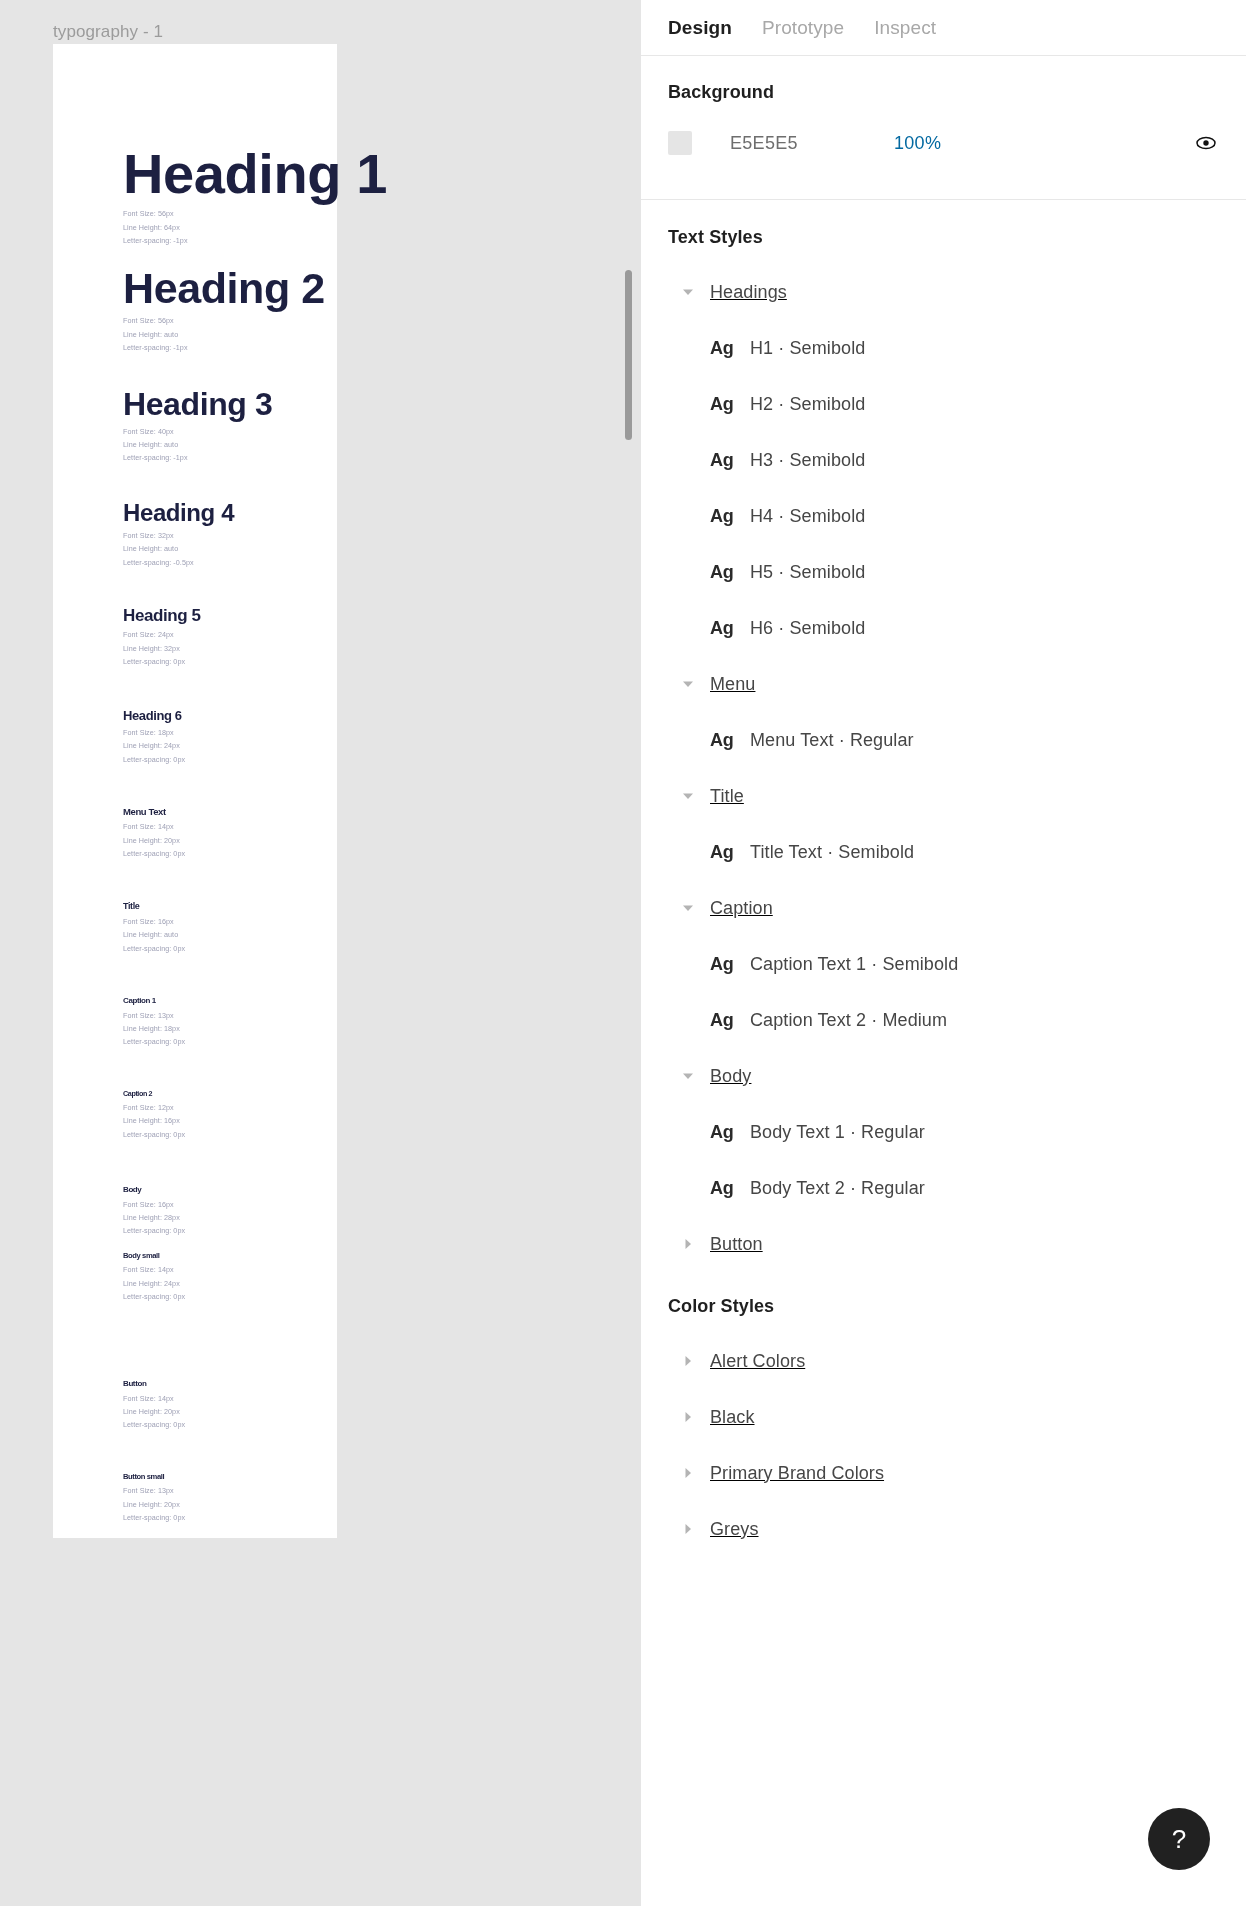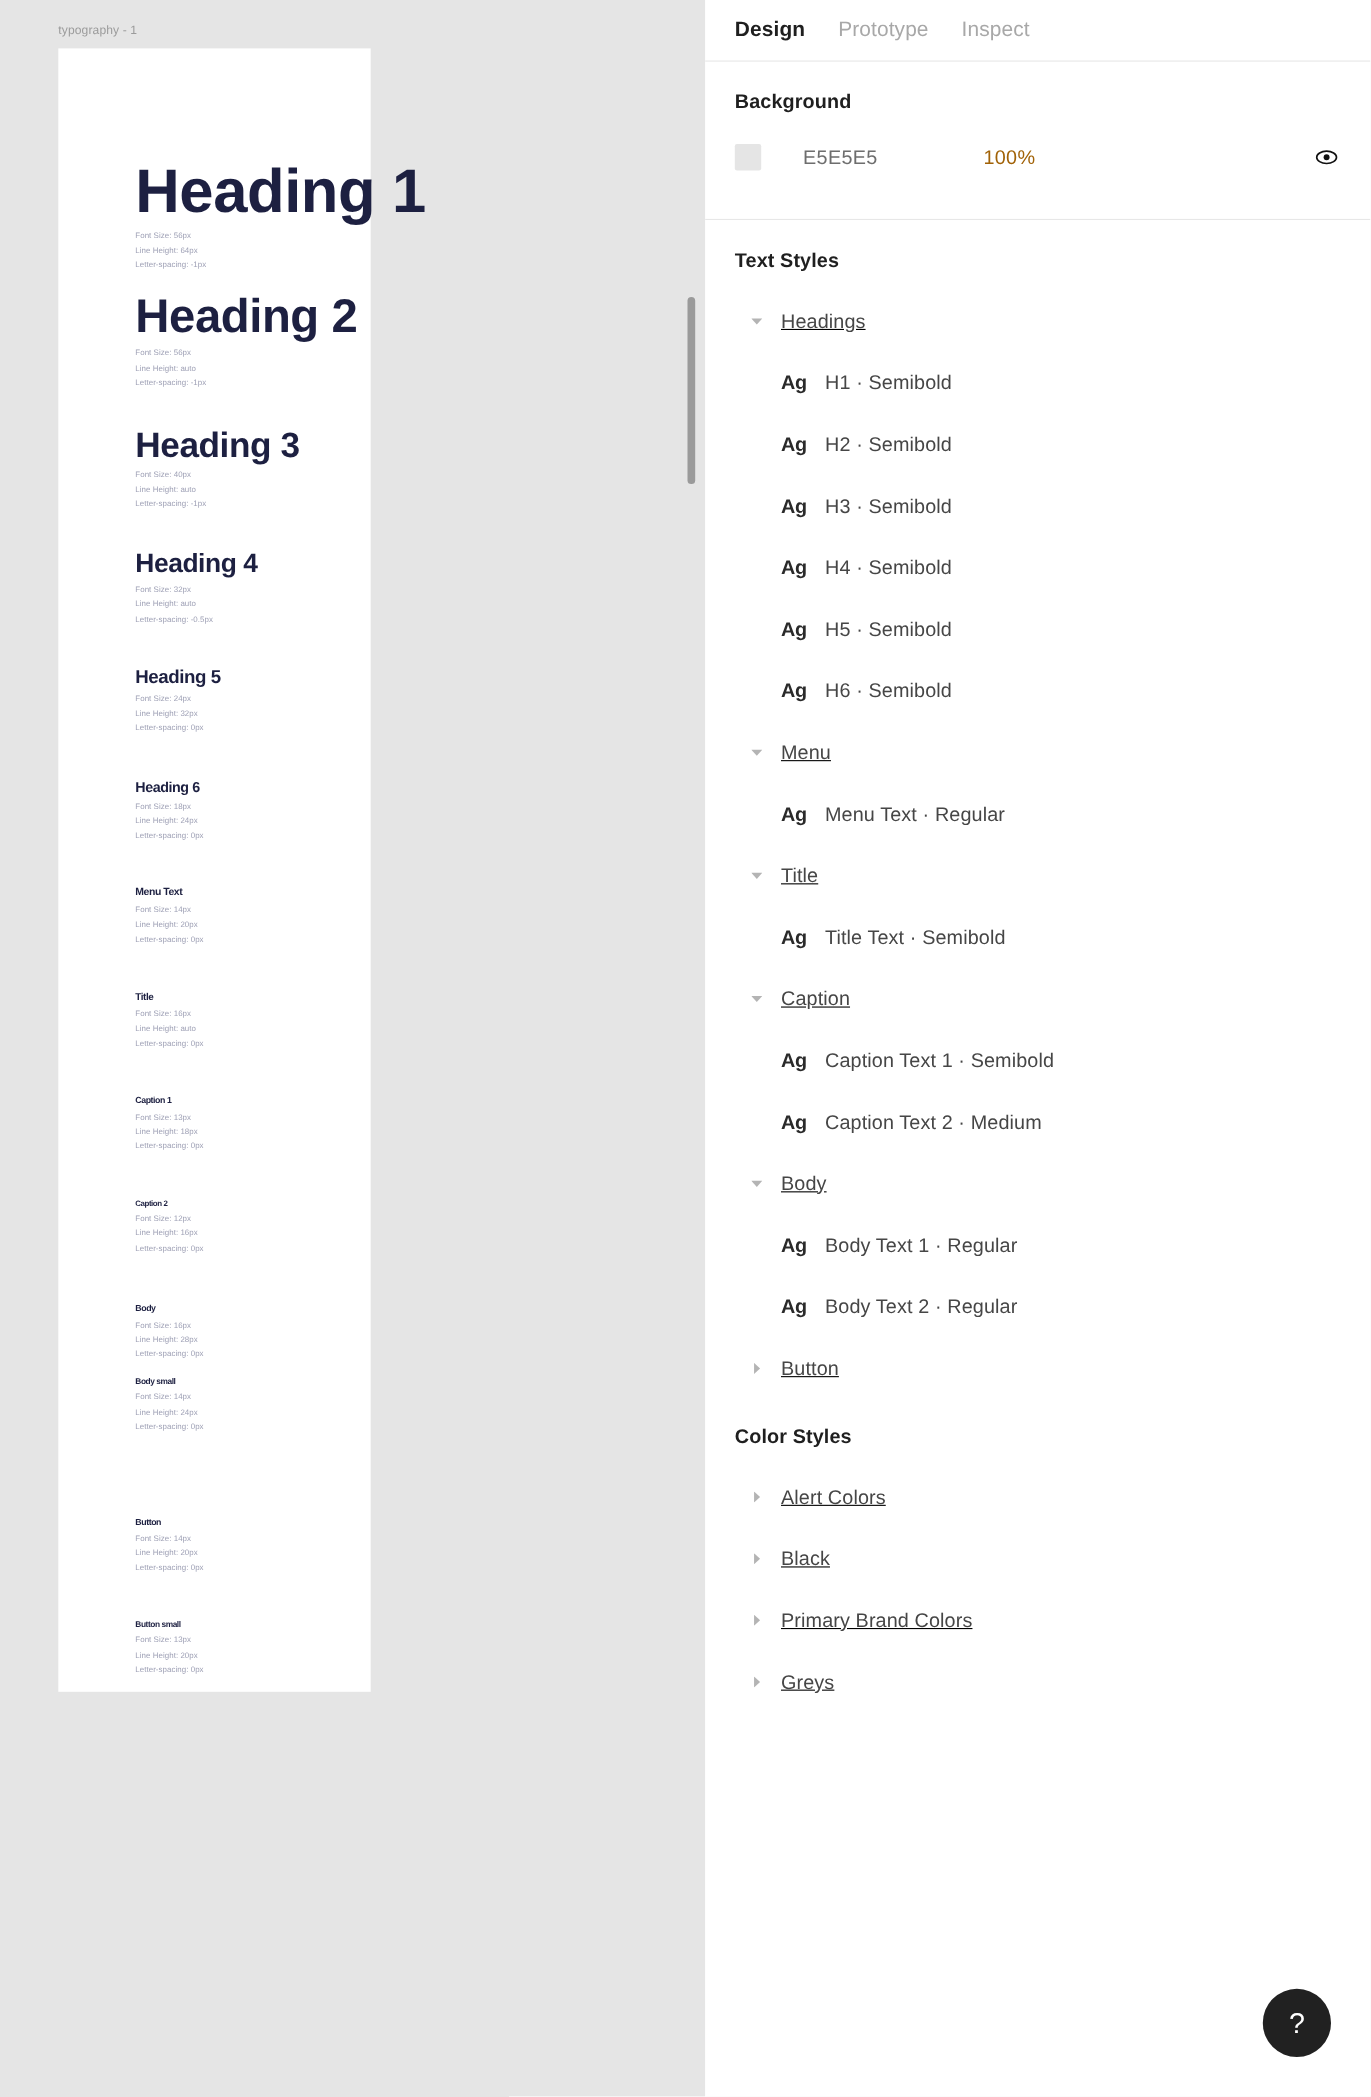--- a/index.html
+++ b/index.html
@@ -15,21 +15,21 @@
   .canvas {
     position: relative;
     width: 640px; height: 1906px;
     background: #e5e5e5;
     overflow: hidden;
     flex: 0 0 640px;
   }
   .frame-label {
     position: absolute;
     left: 53px; top: 22px;
-    font-size: 11px;
+    font-size: 17px;
     color: #9b9b9b;
     letter-spacing: 0.1px;
     white-space: nowrap;
   }
   .artboard {
     position: absolute;
     left: 53px; top: 44px;
     width: 284px; height: 1494px;
     background: #ffffff;
   }
@@ -104,21 +104,21 @@
   }
   .bg-hex {
     margin-left: 24px;
     font-size: 18px;
     color: #6e6e6e;
     letter-spacing: 0.3px;
     width: 150px;
   }
   .bg-opacity {
     font-size: 18px;
-    color: #a16207;
+    color: #0369a1;
     letter-spacing: 0.3px;
     flex: 1;
   }
   .eye-icon {
     width: 22px; height: 22px;
     margin-right: 2px;
     display: flex; align-items: center; justify-content: center;
     cursor: pointer;
   }
 

